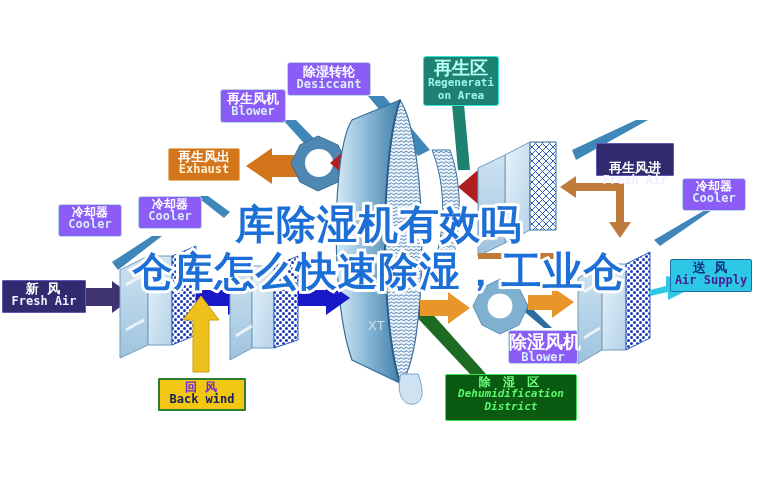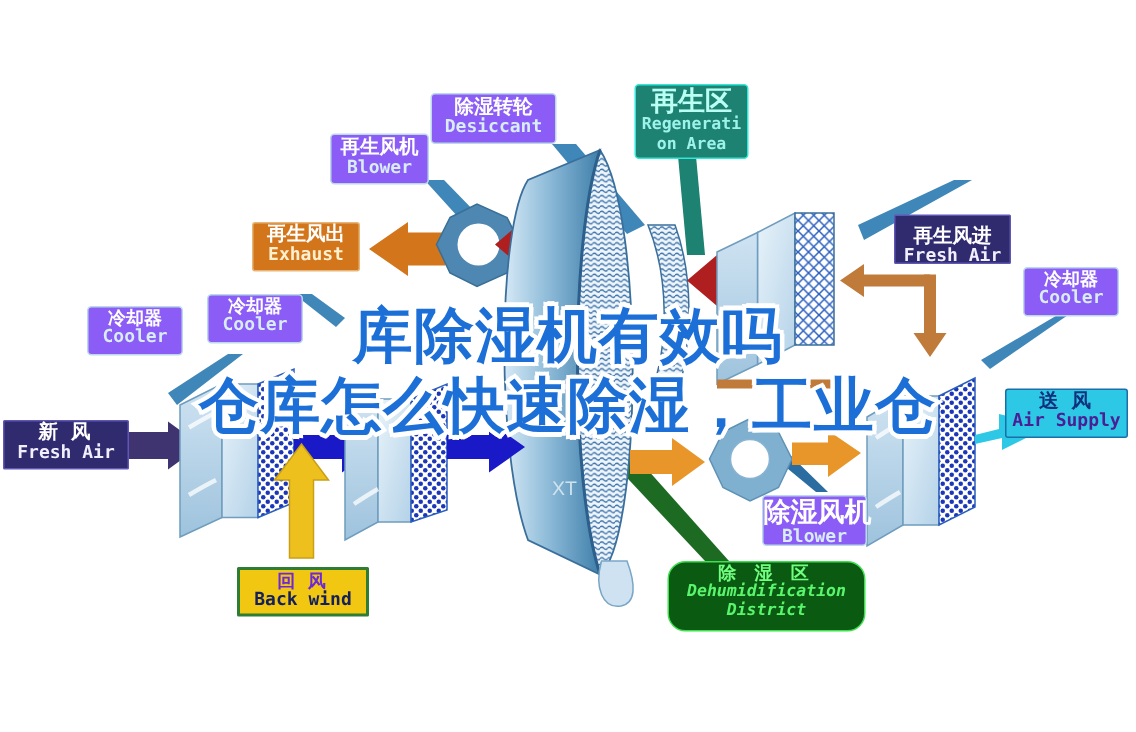--- a/index.html
+++ b/index.html
@@ -296,21 +296,21 @@
     <span class="cn" style="font-size:18px;">再生区</span>
     <span class="en" style="font-size:11px;line-height:1.15;white-space:normal;">Regenerati on Area</span>
   </div>
 
 
   <div class="lbl sty-orange" style="left:168px;top:148px;width:72px;height:33px;padding-top:1px;">
     <span class="cn" style="font-size:13px;">再生风出</span>
     <span class="en" style="font-size:12px;">Exhaust</span>
   </div>
 
-  <div class="lbl sty-navy" style="left:596px;top:143px;width:78px;height:33px;padding-top:7px;">
+  <div class="lbl sty-navy" style="left:596px;top:143px;width:78px;height:33px;padding-top:17px;">
     <span class="cn" style="font-size:13px;">再生风进</span>
     <span class="en" style="font-size:12px;">Fresh Air</span>
   </div>
 
   <div class="lbl sty-blue" style="left:682px;top:178px;width:64px;height:33px;padding-top:1px;">
     <span class="cn" style="font-size:12px;">冷却器</span>
     <span class="en" style="font-size:12px;">Cooler</span>
   </div>
 
   <div class="lbl sty-blue" style="left:138px;top:196px;width:64px;height:33px;padding-top:1px;">
@@ -336,21 +336,21 @@
   <div class="lbl sty-blue" style="left:508px;top:330px;width:70px;height:34px;padding-top:2px;">
     <span class="cn" style="font-size:18px;">除湿风机</span>
     <span class="en" style="font-size:12px;">Blower</span>
   </div>
 
   <div class="lbl sty-yellow" style="left:158px;top:378px;width:88px;height:33px;padding-top:1px;">
     <span class="cn" style="font-size:12px;letter-spacing:2px;">回   风</span>
     <span class="en" style="font-size:12px;">Back wind</span>
   </div>
 
-  <div class="lbl sty-green" style="left:445px;top:374px;width:132px;height:47px;padding-top:1px;border-radius:12px;">
+  <div class="lbl sty-green" style="left:445px;top:374px;width:132px;height:47px;padding-top:1px;">
     <span class="cn" style="font-size:12px;letter-spacing:4px;">除   湿   区</span>
     <span class="en" style="font-size:11px;line-height:1.15;white-space:normal;">Dehumidification District</span>
   </div>
 
   <div id="headline">
     <span class="hl-line">库除湿机有效吗</span>
     <span class="hl-line">仓库怎么快速除湿，工业仓</span>
   </div>
 
 </div>

